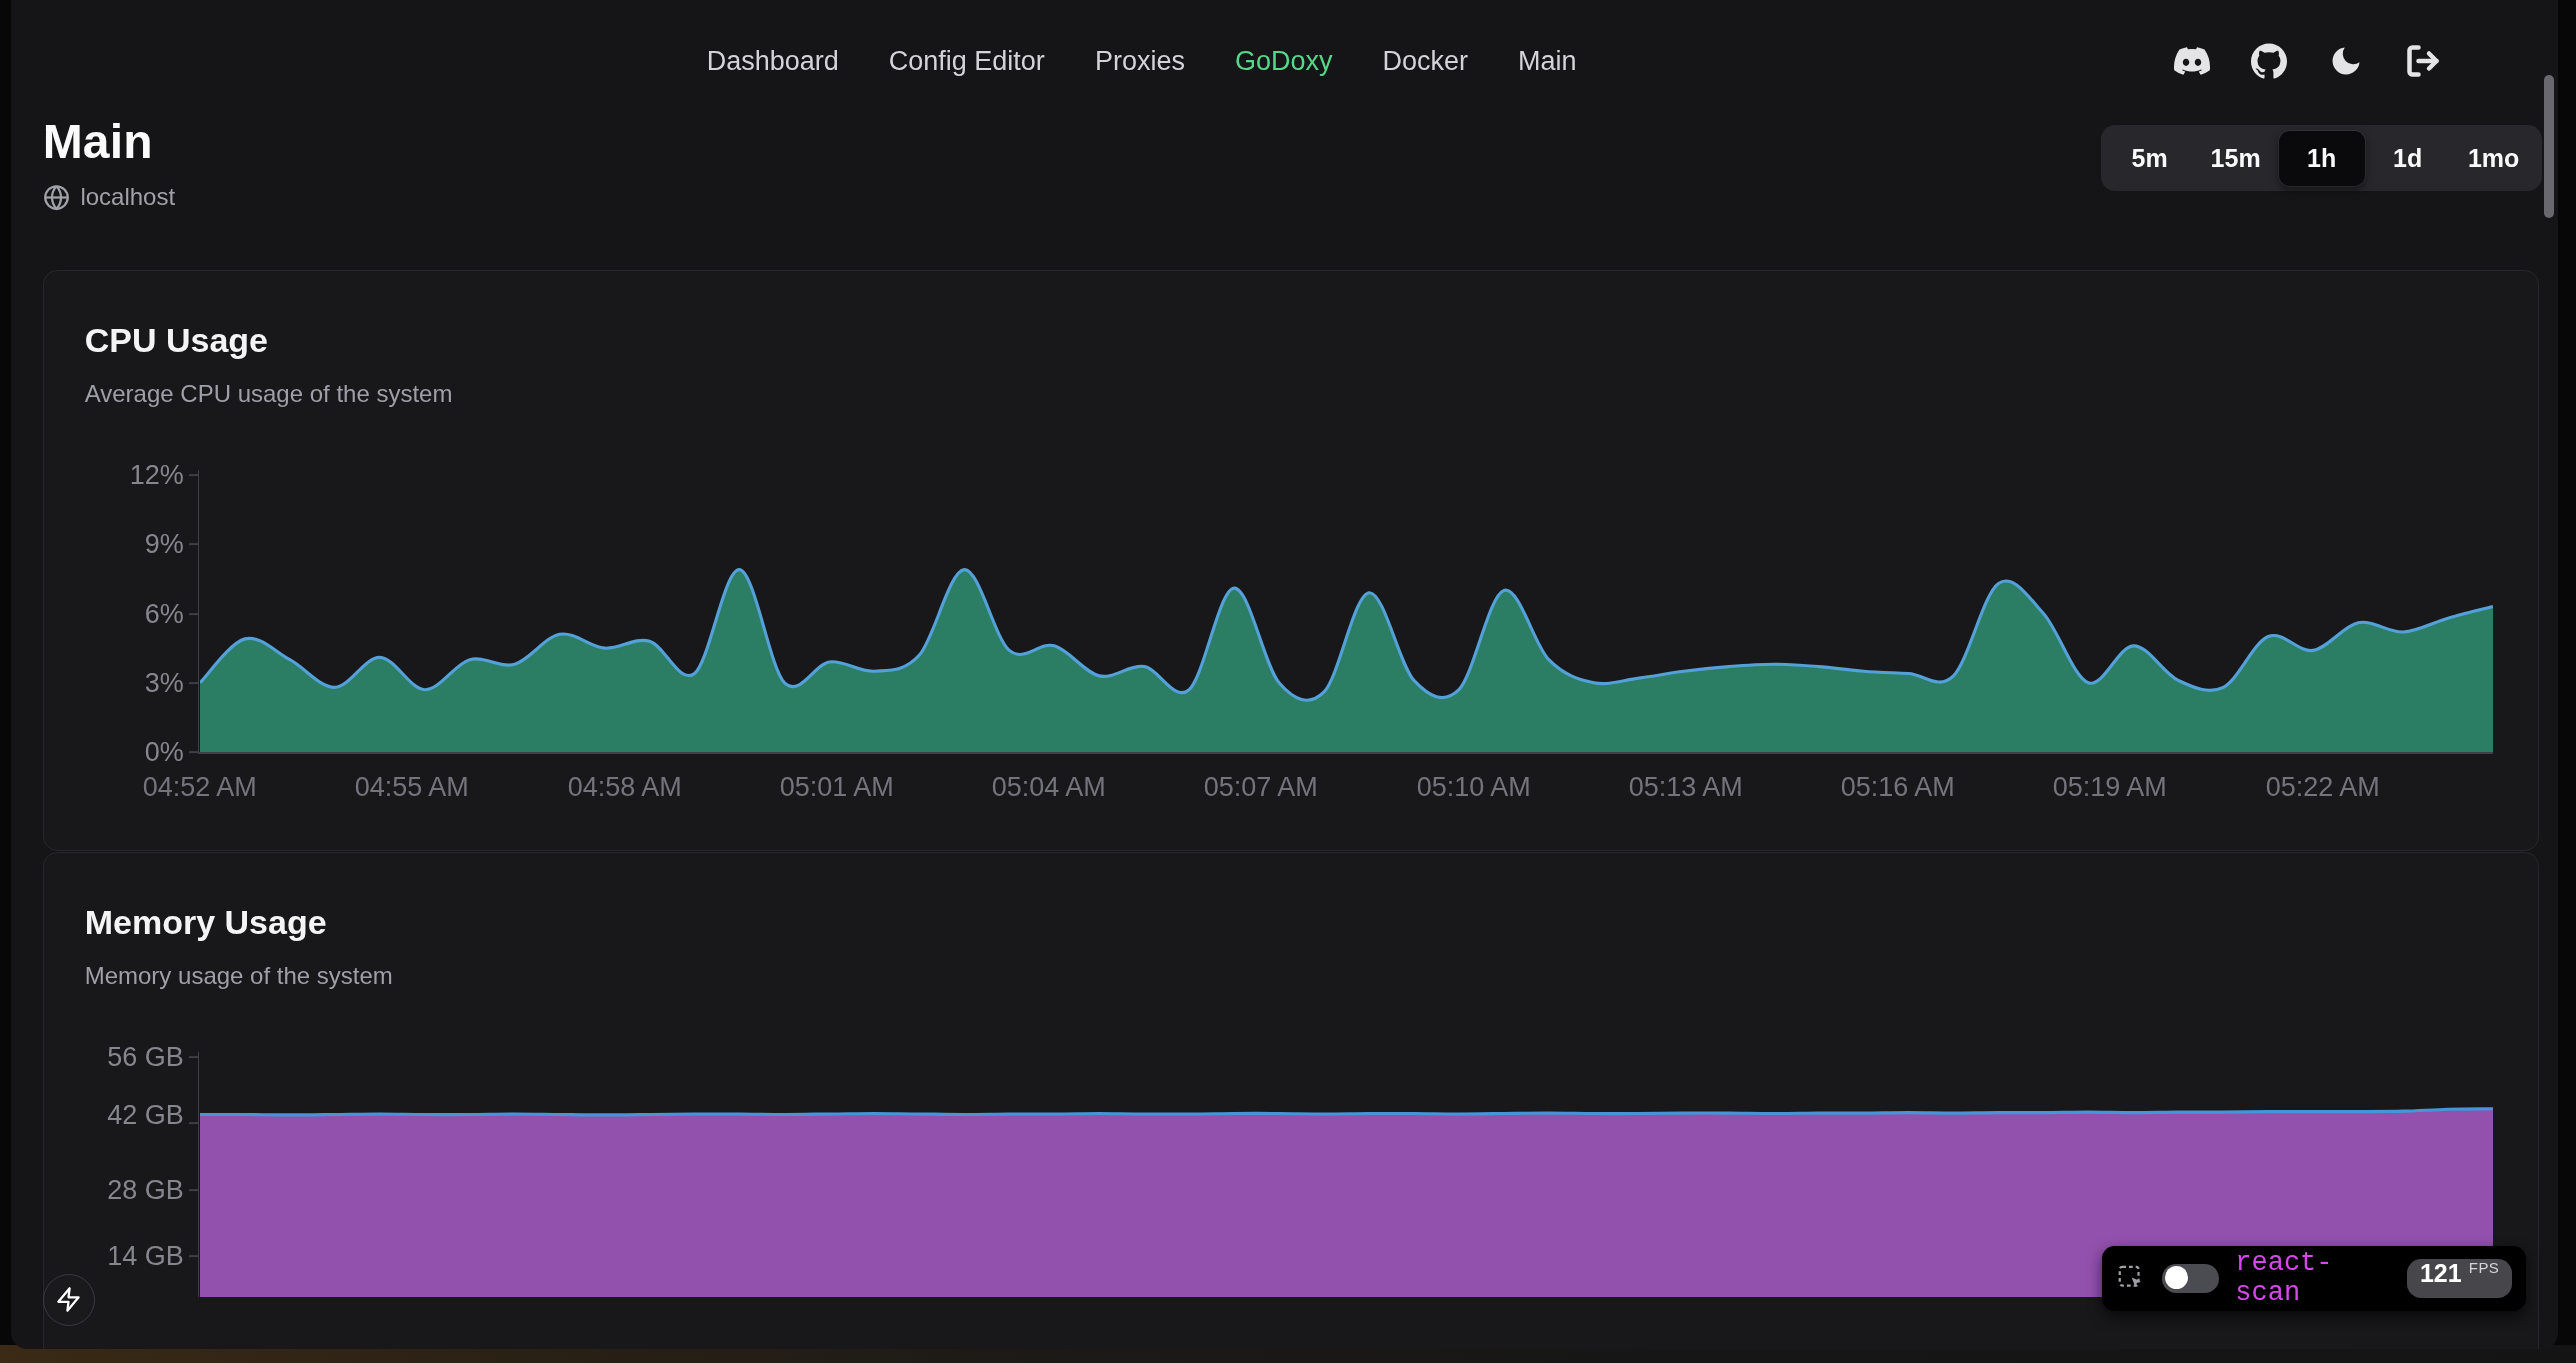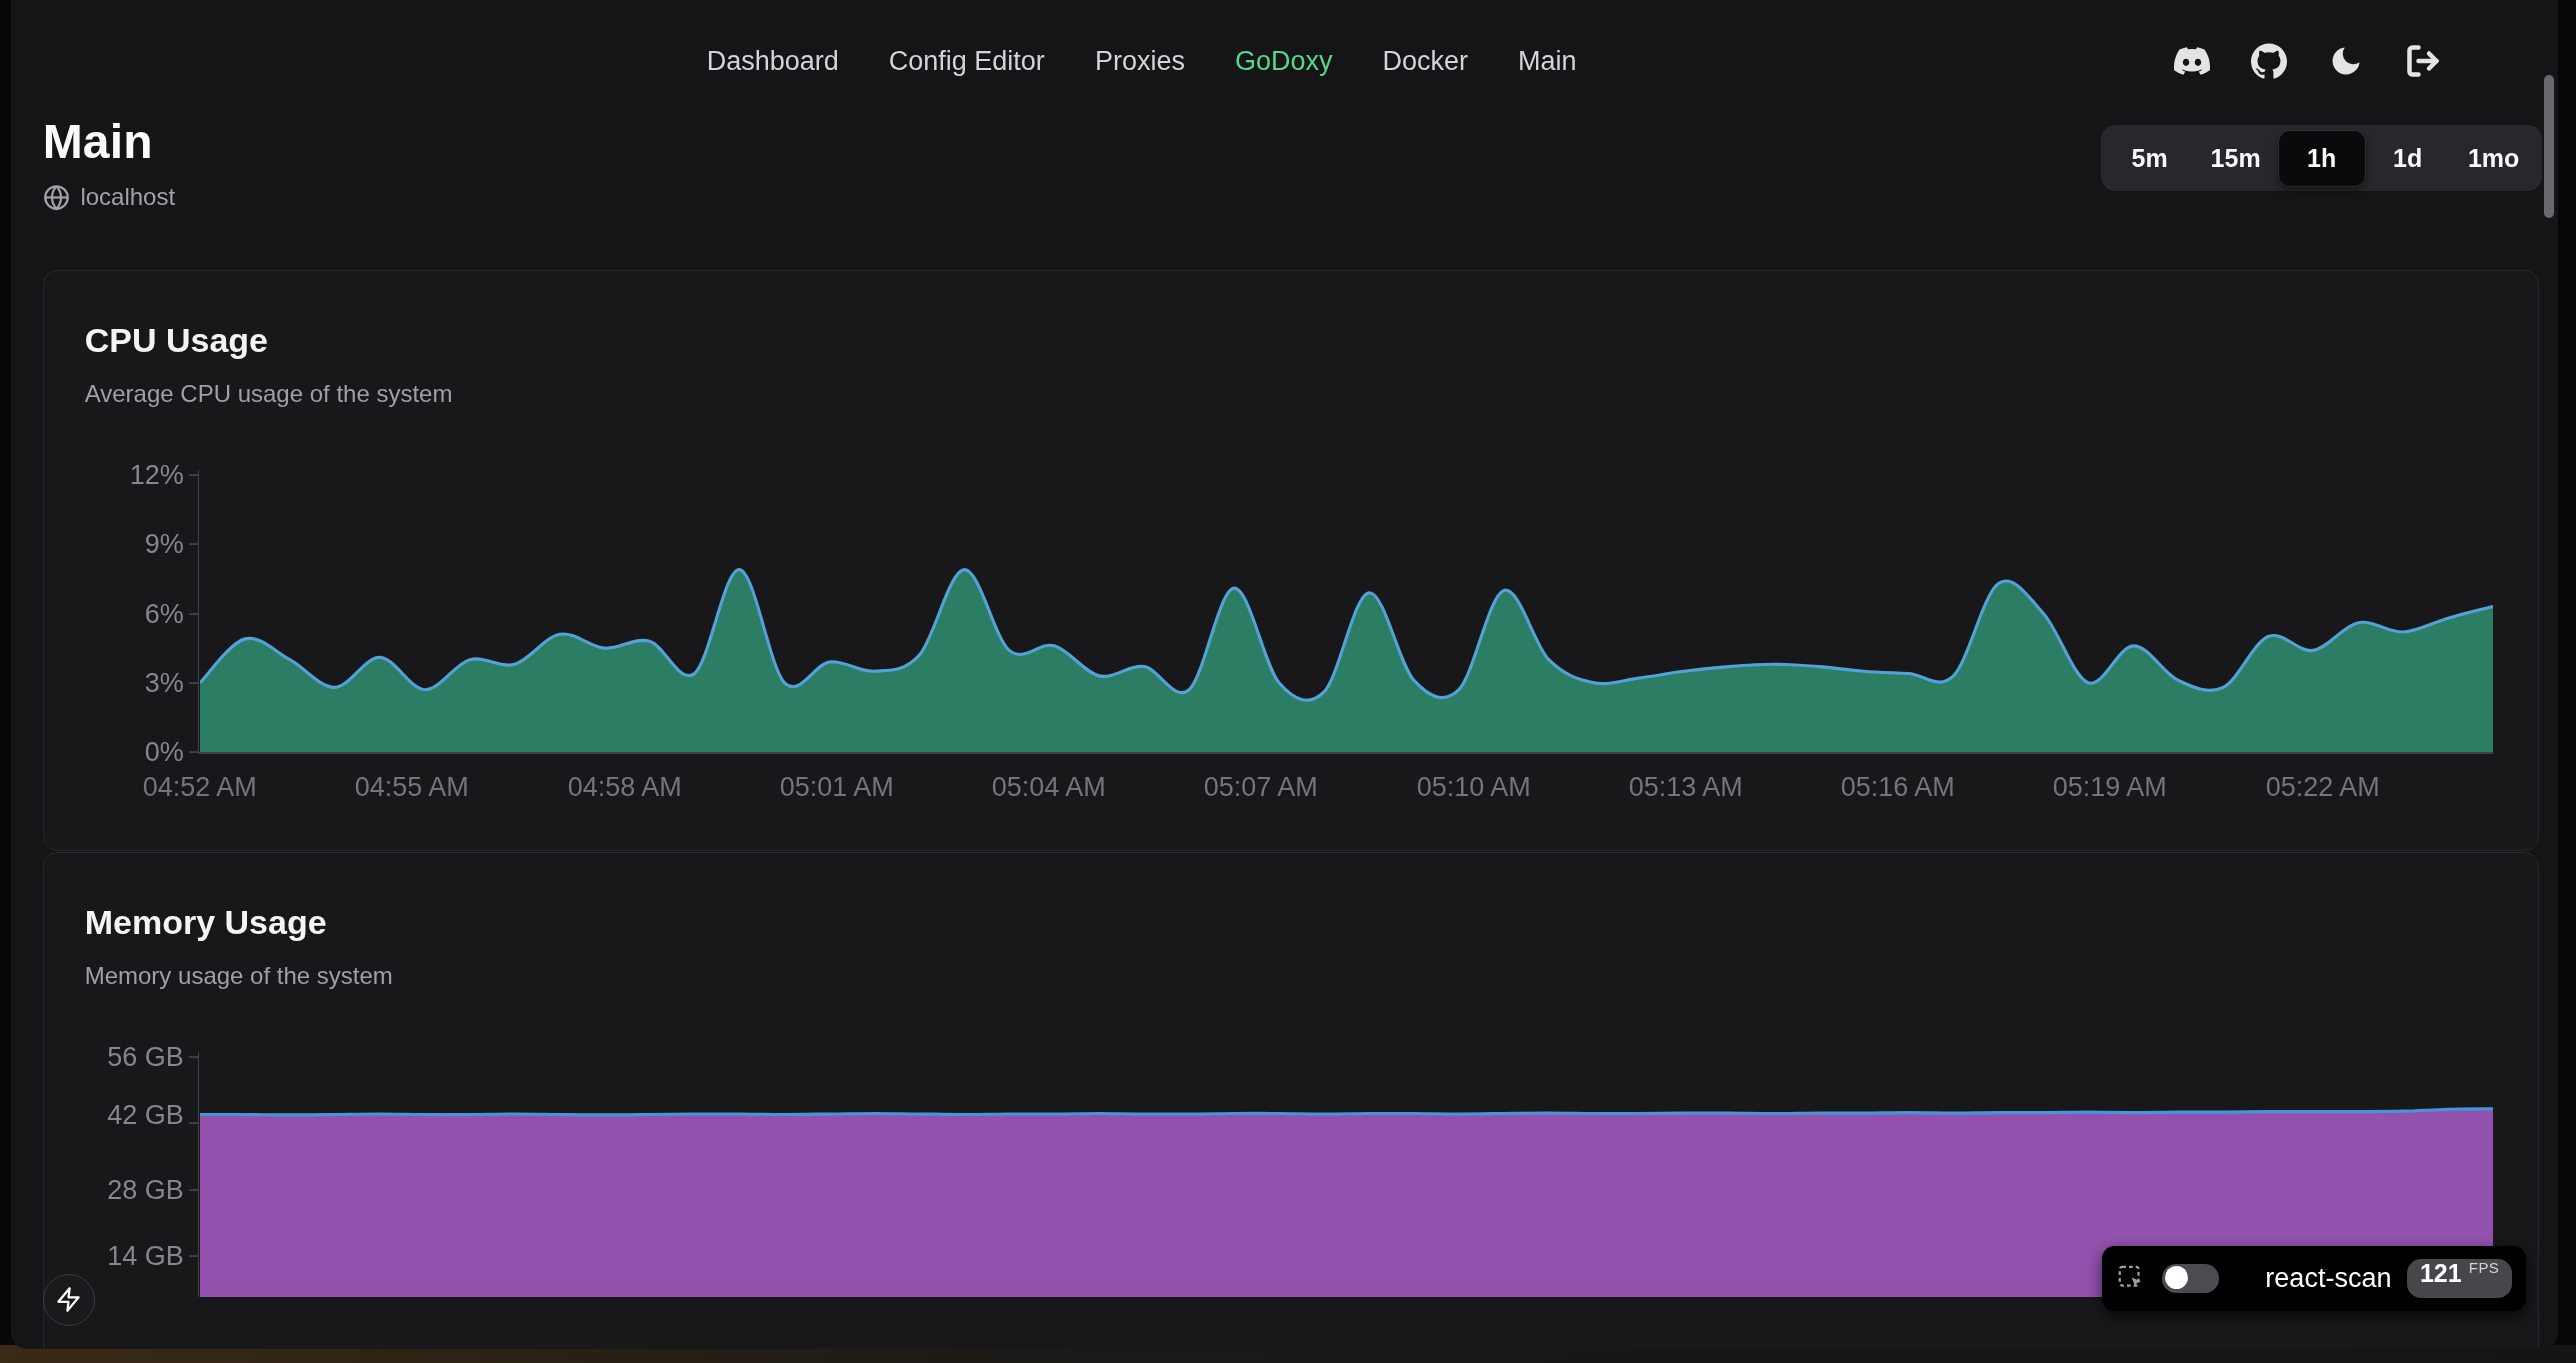--- a/index.html
+++ b/index.html
@@ -70,21 +70,21 @@
     z-index:6; cursor:pointer; }
   .bolt-btn svg { width:27px; height:27px; }
 
   
   .react-scan { position:absolute; right:32px; bottom:38px; width:424px; height:65px; background:#000;
     border-radius:12.5px; display:flex; align-items:center; padding:0 14.3px; gap:16px; z-index:7;
     box-shadow:0 5.4px 14.3px rgba(0,0,0,.6); }
   .inspect-icon { width:30px; height:30px; flex:0 0 auto; cursor:pointer; }
   .rs-toggle { width:57px; height:29px; border-radius:14.3px; background:#4b4b52; position:relative; cursor:pointer; flex:0 0 auto; }
   .rs-knob { position:absolute; left:2.7px; top:2.7px; width:23px; height:23px; border-radius:50%; background:#fff; }
-  .rs-label { font-family:Liberation Sans, sans-serif; font-size:27px; color:#ffffff; flex:1; text-align:right; }
+  .rs-label { font-family:Liberation Mono, monospace; font-size:27px; color:#d946ef; flex:1; text-align:left; }
   .fps-pill { background:rgba(130,130,136,.55); border-radius:14.3px; height:39px; padding:0 12.5px;
     display:flex; gap:7.2px; flex:0 0 auto; }
   .fps-num { font-size:25px; font-weight:700; color:#fff; }
   .fps-unit { font-size:15px; color:#d4d4d8; letter-spacing:0.4px; }
 </style>
 </head>
 <body>
 
 <div class="desktop-strip"></div>
 

